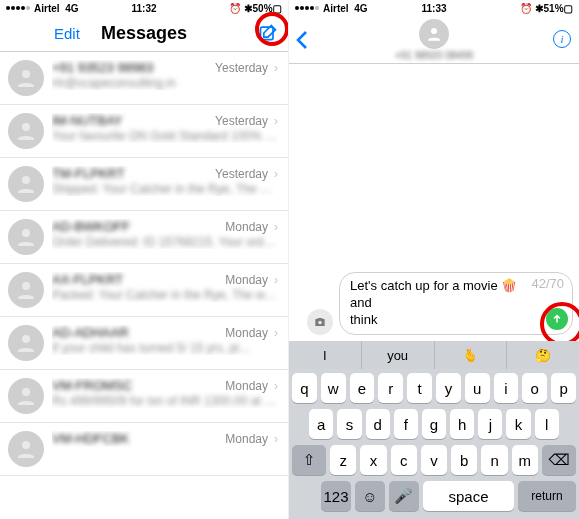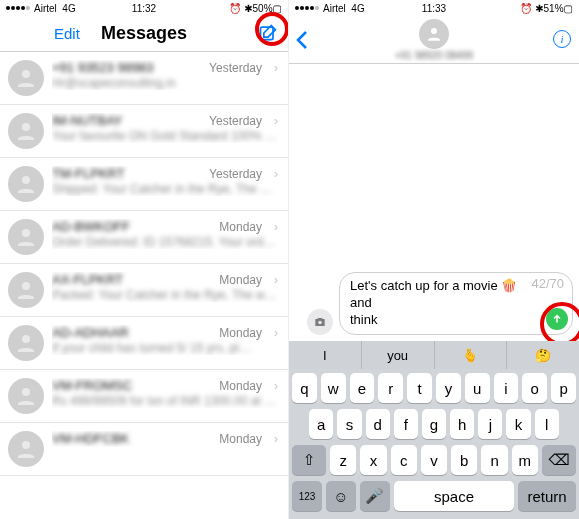--- a/index.html
+++ b/index.html
@@ -3,40 +3,40 @@
 <meta charset="utf-8">
 <style>
   * { margin:0; padding:0; box-sizing:border-box; font-family:-apple-system,"Helvetica Neue",Arial,sans-serif; -webkit-font-smoothing:antialiased; }
   body { width:579px; height:519px; background:#fff; position:relative; overflow:hidden; }
   .watermark { position:absolute; right:4px; top:230px; font-size:10px; color:#bbb; letter-spacing:0.5px; writing-mode:vertical-rl; transform:rotate(180deg);}
   .screens { display:flex; width:100%; height:100%; }
   .screen { position:relative; background:#fff; overflow:hidden; }
   .left { width:289px; border-right:1px solid #eee;}
   .right { width:290px; }
   
-  .status { height:16px; font-size:10px; display:flex; align-items:center; padding:0 6px; color:#000; font-weight:400;}
+  .status { height:16px; font-size:10px; display:flex; align-items:center; padding:0 6px; color:#000; font-weight:700;}
   .status .dots { display:flex; gap:1px; margin-right:4px;}
   .status .dots span { width:4px; height:4px; border-radius:50%; background:#000; display:inline-block;}
   .status .dots span.off{ background:#bbb;}
   .status .sp { flex:1;}
   .status .center{ position:absolute; left:50%; transform:translateX(-50%);}
   
   .lhdr { height:36px; border-bottom:0.5px solid #d0d0d0; display:flex; align-items:center; padding:0 10px; position:relative;}
   .lhdr .title{ position:absolute; left:50%; transform:translateX(-50%); font-size:18px; font-weight:600;}
   .lhdr .edit{ color:#007aff; font-size:15px;margin-left:44px;}
   .lhdr .compose{ position:absolute; right:10px; top:7px; color:#007aff;}
   .ring { position:absolute; border:4px solid #e60000; border-radius:50%; pointer-events:none;}
   .ring.r1 { width:34px; height:34px; right:-1px; top:12px;}
   
   .list { }
   .row { display:flex; padding:8px 10px 8px 8px; border-bottom:0.5px solid #e5e5e5; align-items:flex-start; gap:8px;}
   .avatar { width:36px; height:36px; border-radius:50%; background:#cfcfcf; flex:none; display:flex; align-items:center; justify-content:center;}
   .avatar svg{opacity:0.55;}
   .rowtxt { flex:1; overflow:hidden;}
-  .rowtop { display:flex; align-items:baseline; gap:12px;}
+  .rowtop { display:flex; align-items:baseline; gap:6px;}
   .sender { font-size:13px; font-weight:400; color:#111; white-space:nowrap; overflow:hidden; text-overflow:ellipsis; flex:1; filter:blur(2.5px);}
   .when   { font-size:12px; color:#8a8a8a; white-space:nowrap;}
   .chev   { color:#c7c7cc; font-size:12px;}
   .preview{ font-size:12px; color:#8a8a8a; white-space:nowrap; overflow:hidden; text-overflow:ellipsis; filter:blur(2.5px); margin-top:1px;}
   
   .rhdr { height:48px; border-bottom:0.5px solid #d0d0d0; position:relative; display:flex; align-items:center; justify-content:center;}
   .rhdr .back{ position:absolute; left:6px; top:14px; color:#007aff;}
   .rhdr .info{ position:absolute; right:8px; top:14px; width:18px; height:18px; border:1.5px solid #007aff; border-radius:50%; color:#007aff; font-size:11px; display:flex;align-items:center;justify-content:center; font-family:Georgia,serif;font-style:italic;}
   .rhdr .contact{ text-align:center;}
   .rhdr .contact .cav{ width:30px;height:30px;border-radius:50%;background:#cfcfcf;margin:0 auto 1px;display:flex;align-items:center;justify-content:center;}
@@ -58,22 +58,22 @@
   .kbd{ position:absolute; bottom:0; left:0; right:0; height:178px; background:#d1d4d9; padding:4px 3px 3px; }
   .sug{ display:flex; height:28px; background:#cfd3d8; margin:-4px -3px 4px;}
   .sug div{ flex:1; display:flex;align-items:center;justify-content:center; font-size:13px; color:#000;}
   .sug div+div{border-left:1px solid #b5b9be;}
   .krow{ display:flex; gap:4px; margin-bottom:6px; justify-content:center;}
   .key{ background:#fff; border-radius:5px; box-shadow:0 1px 0 #9ea1a6; height:30px; flex:1; display:flex;align-items:center;justify-content:center; font-size:15px;}
   .key.sp{ background:#acb1b9; color:#000;}
   .key.wide{ flex:0 0 34px;}
   .krow.r2k .key{ flex:0 0 24.2px;}
   .krow.r4 .key.spacek{ flex:1;}
-  .krow.r4 .key.ret{ flex:0 0 58px; font-size:15px;}
-  .krow.r4 .key.num{ flex:0 0 30px; font-size:10px;}
+  .krow.r4 .key.ret{ flex:0 0 58px; font-size:12px;}
+  .krow.r4 .key.num{ flex:0 0 30px; font-size:15px;margin-left:29px;}
   .krow.r4 .key.emj{ flex:0 0 30px;}
   .krow.r4 .key.mic{ flex:0 0 30px;}
 </style>
 </head>
 <body>
 <div class="watermark">wsxdn.com</div>
 
 <div class="screens">
 
   <div class="screen left">

